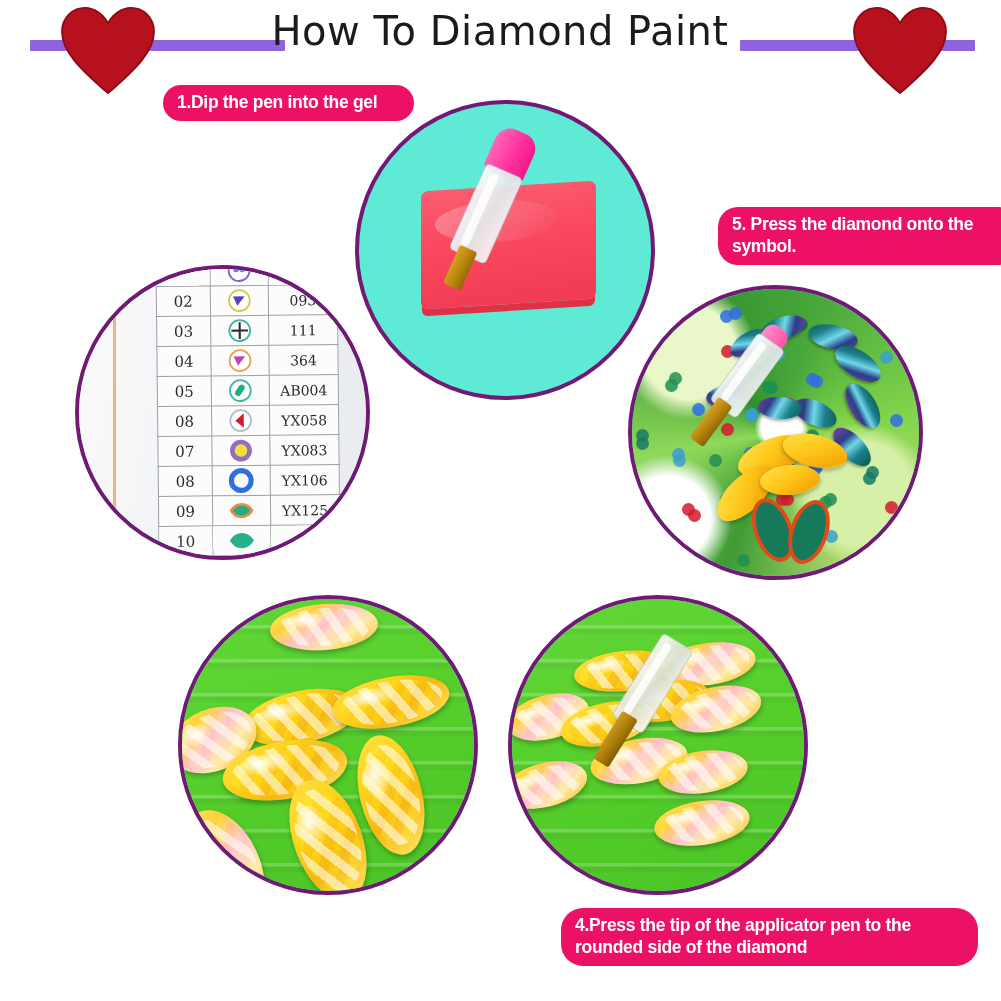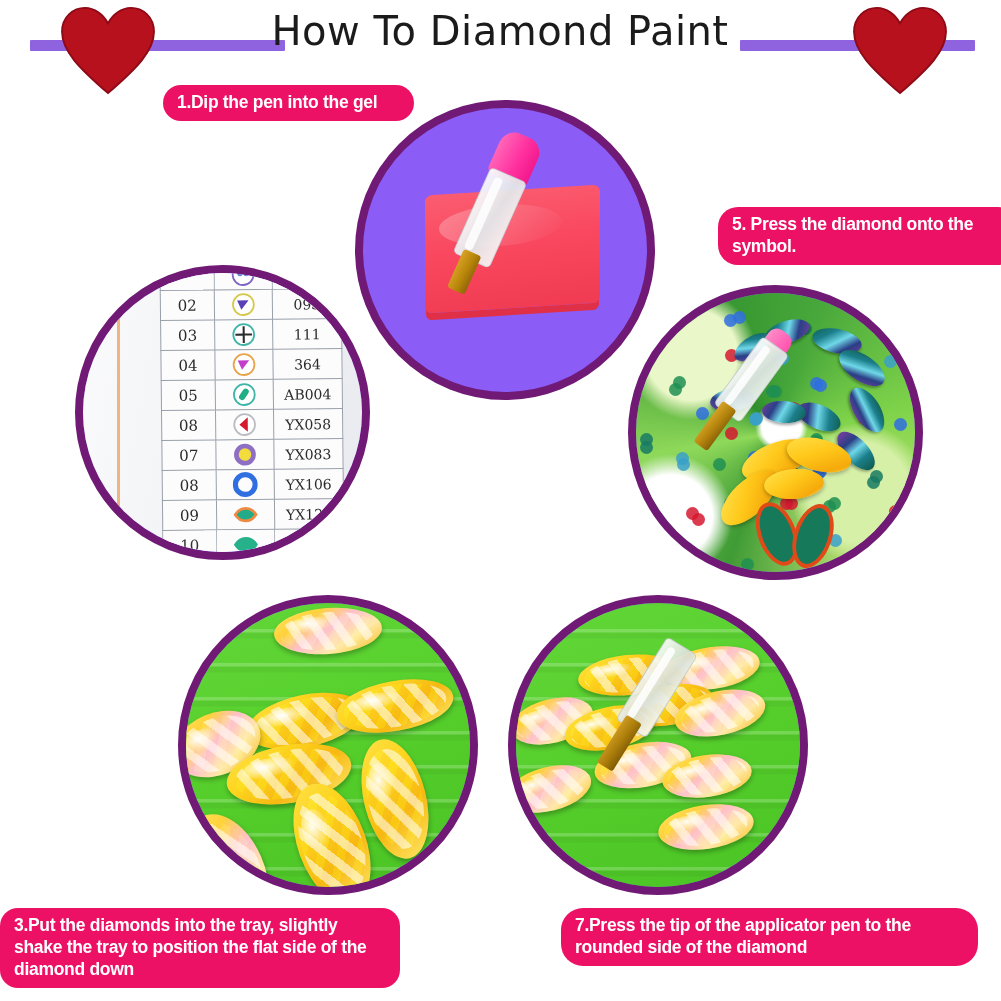--- a/index.html
+++ b/index.html
@@ -28,21 +28,21 @@
           font-size:17.5px;font-weight:700;line-height:1.26;
           letter-spacing:-.3px;box-sizing:border-box;}
   .plabel.one  {left:163px;top:85px;width:251px;border-radius:18px;}
   .plabel.two  {left:8px;  top:193px;width:279px;}
   .plabel.five {left:718px;top:207px;width:300px;border-radius:20px;}
   .plabel.three{left:0px;  top:908px;width:400px;border-radius:18px;}
   .plabel.four {left:561px;top:908px;width:417px;border-radius:22px;}
 
   
   .circ{position:absolute;border-radius:50%;overflow:hidden;
-        border:8px solid #701a75;box-sizing:border-box;background:#8b5cf6;}
+        border:4px solid #701a75;box-sizing:border-box;background:#5eead4;}
   .circ .inner{position:absolute;inset:0;overflow:hidden;}
 
   #c1{left:355px;top:100px;width:300px;height:300px;}
   #c2{left:75px; top:265px;width:295px;height:295px;}
   #c5{left:628px;top:285px;width:295px;height:295px;}
   #c3{left:178px;top:595px;width:300px;height:300px;}
   #c4{left:508px;top:595px;width:300px;height:300px;}
 
   
   .gelpad{position:absolute;left:62px;top:82px;width:175px;height:118px;
@@ -459,16 +459,15 @@
             <div class="sheen"></div>
           </div>
         </div>
       <div class="pen4">
         <div class="body"></div>
         <div class="tip"></div>
       </div>
     </div>
   </div>
 
-  <div class="plabel three">3.Put the diamonds into the tray, slightly shake the tray to position the flat side of the diamond down</div>
-  <div class="plabel four">7.Press the tip of the applicator pen to the rounded side of the diamond</div>
+  <div class="plabel four">4.Press the tip of the applicator pen to the rounded side of the diamond</div>
 
 </div>
 
 </body></html>

